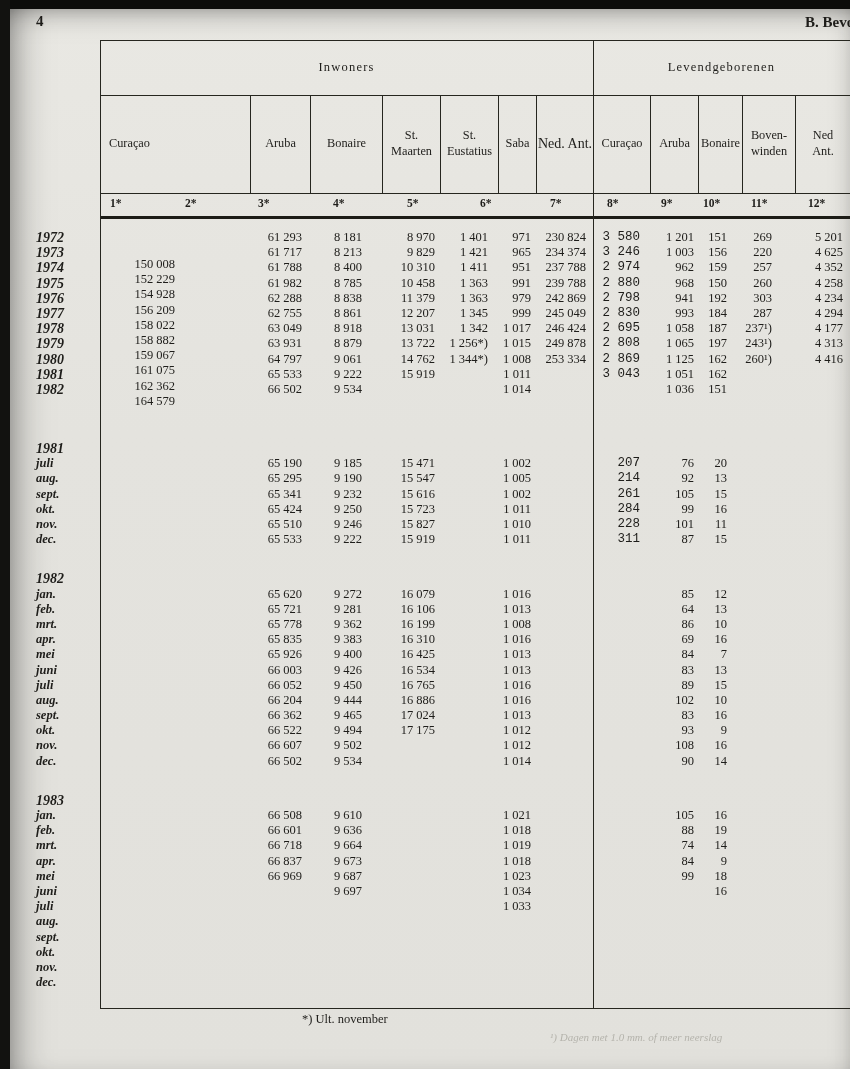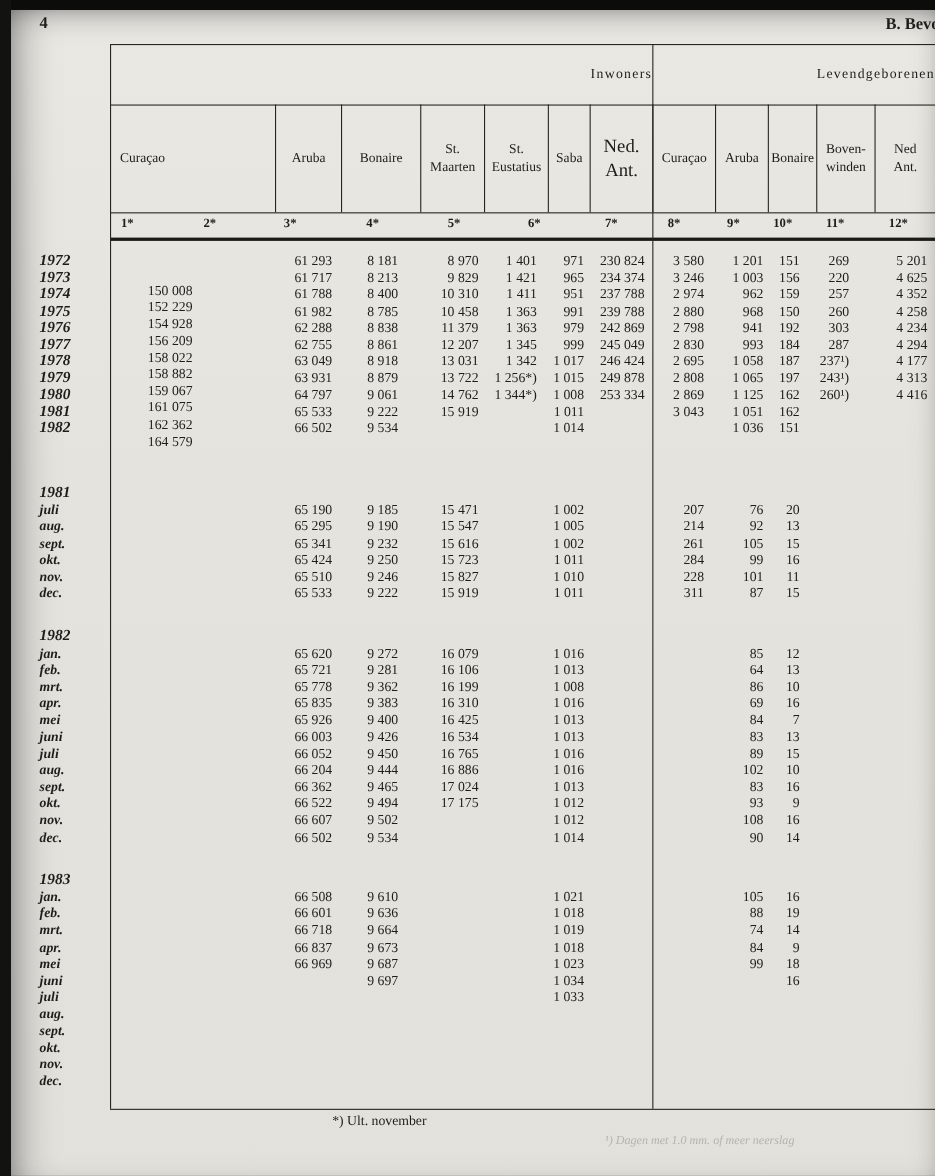--- a/index.html
+++ b/index.html
@@ -19,49 +19,49 @@
   .page-num{position:absolute;left:26px;top:4px;font-size:15px;font-weight:700;}
   .section-title{position:absolute;left:795px;top:5px;font-size:15px;font-weight:700;white-space:nowrap;}
 
   .table{position:absolute;left:20px;top:31px;width:820px;height:975px;}
   .vline{position:absolute;top:0;width:1px;height:968px;background:#26261f;}
   .vl1{left:70px;} .vl2{left:563px;}
   .hline{position:absolute;left:70px;width:750px;height:1px;background:#26261f;}
   .hl1{top:0;} .hl2{top:55px;} .hl3{top:153px;} .hl5{top:968px;}
   .hl4{top:176px;height:3px;background:#1c1c16;}
 
-  .group{position:absolute;top:20px;text-align:right;font-size:12.5px;letter-spacing:1.2px;white-space:nowrap;}
+  .group{position:absolute;top:20px;text-align:center;font-size:12.5px;letter-spacing:1.2px;white-space:nowrap;}
   .g1{left:70px;width:493px;} .g2{left:563px;width:257px;}
 
   .head-row{
     position:absolute;left:70px;top:55px;width:750px;height:98px;
     display:grid;grid-template-columns:150px 60px 72px 58px 58px 38px 57px 57px 48px 44px 53px 55px;
   }
   .hc{display:flex;align-items:center;justify-content:center;text-align:center;
       font-size:12.3px;line-height:1.3;white-space:pre-line;border-left:1px solid #26261f;}
   .hc1{border-left:none;justify-content:flex-start;padding-left:9px;text-align:left;}
-  .hc7{font-size:17px;}
+  .hc7{font-size:14px;}
 
   .num-row{position:absolute;left:0;top:153px;width:820px;height:23px;}
   .nc{position:absolute;top:4px;font-size:11.5px;font-weight:700;}
   .nc1{left:80px;}.nc2{left:155px;}.nc3{left:228px;}.nc4{left:303px;}
   .nc5{left:377px;}.nc6{left:450px;}.nc7{left:520px;}.nc8{left:577px;}
   .nc9{left:631px;}.nc10{left:673px;}.nc11{left:721px;}.nc12{left:778px;}
 
   .tbody{position:absolute;left:0;top:190px;width:820px;}
   .sec{position:relative;}
   .sec1{margin-top:44px;} .sec2{margin-top:24px;} .sec3{margin-top:24px;}
   .sec-head{font-style:italic;font-weight:700;font-size:14px;padding-left:6px;height:15.2px;line-height:15.2px;}
   .row{display:grid;grid-template-columns:70px 83px 125px 62px 72px 55px 40px 56px 55px 52px 35px 57px 58px;height:15.2px;}
   .rl{font-style:italic;font-weight:700;font-size:12.5px;padding-left:6px;line-height:15.2px;white-space:nowrap;}
   .year-row .rl{font-size:14px;}
   .c{text-align:right;font-size:12.5px;line-height:15.2px;white-space:nowrap;}
   .c1{padding-right:8px;margin-top:27px;} .c2{padding-right:6px;text-align:right;} .c3{padding-right:8px;text-align:right;}
   .c4{padding-right:7px;} .c5{padding-right:9px;} .c6{padding-right:6px;}
-  .c7{padding-right:7px;} .c8{padding-right:8px;} .c9{padding-right:6px;}
+  .c7{padding-right:7px;} .c8{padding-right:8px;font-family:Liberation Mono, monospace;} .c9{padding-right:6px;}
   .c10{padding-right:8px;} .c11{padding-right:20px;} .c12{padding-right:7px;}
 
   .footnote{position:absolute;left:292px;top:1003px;font-size:12.5px;}
   .bleed{position:absolute;left:540px;top:1022px;font-size:11px;color:#8f8d84;opacity:.55;filter:blur(.4px);font-style:italic;}
 </style>
 </head>
 <body>
 
 <div class="edge-top"></div>
 <div class="edge-left"></div>

